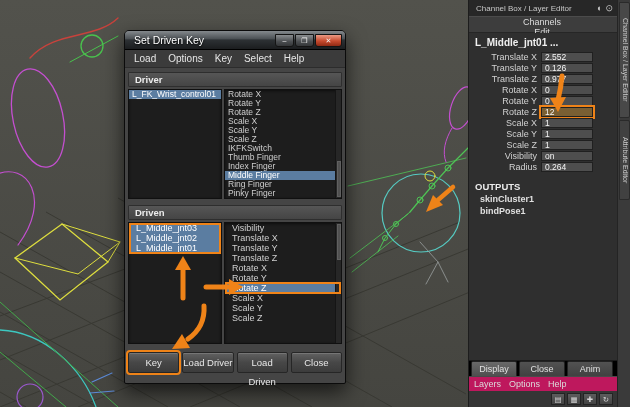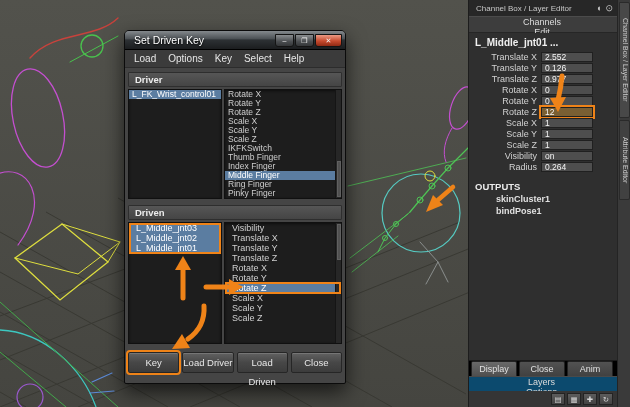--- a/index.html
+++ b/index.html
@@ -66,28 +66,28 @@
                 display:flex; align-items:center; padding-left:5px;flex-direction:column; }
   .panel-menu span { font-size:9px; color:#dedede; margin-right:7px; }
   .channels { flex:1; background:#2f2f2f; position:relative; overflow:hidden; }
   .obj-name { height:18px; padding:4px 0 0 6px; font-size:10px; font-weight:bold; color:#f0f0f0; }
   .ch-row { display:flex; height:11px; align-items:center; }
   .ch-name { width:72px; text-align:right; font-size:9px; color:#d2d2d2; padding-right:4px; white-space:nowrap; }
   .ch-val { width:52px; height:10px; background:#4e4e4e; border:1px solid #202020; font-size:8.5px;
             color:#f5f5f5; line-height:8px; padding-left:3px; }
   .ch-row.hl .ch-val { background:#7a5f33; outline:2px solid var(--accent); }
   .outputs-label { padding:9px 0 1px 6px; font-size:9.5px; font-weight:bold; color:#ececec; }
-  .output-item { padding:1px 0 1px 27px; font-size:9px; font-weight:bold; color:#e0e0e0; }
+  .output-item { padding:1px 0 1px 11px; font-size:9px; font-weight:bold; color:#e0e0e0; }
   .panel-tabs { height:16px; background:#000000; border-top:1px solid #1b1b1b; display:flex; align-items:flex-end; }
   .ptab { width:46px; height:15px; margin-left:2px; border:1px solid #222; border-bottom:none;
           border-radius:2px 2px 0 0; background:linear-gradient(#525252,#414141); color:#e0e0e0;
           font-size:9px; text-align:center; line-height:14px; }
   .ptab.active { background:linear-gradient(#696969,#4f4f4f); }
-  .panel-bottom-menu { height:15px; background:#0c4a6e; border-top:1px solid #4a4a4a;
-                       display:flex; align-items:center; padding-left:5px;flex-direction:column; }
+  .panel-bottom-menu { height:15px; background:#be185d; border-top:1px solid #4a4a4a;
+                       display:flex; align-items:center; padding-left:5px; }
   .panel-bottom-menu span { font-size:9px; color:#dcdcdc; margin-right:8px; }
   .panel-icons { height:16px; background:#353535; display:flex; justify-content:flex-end; gap:2px; padding:2px 4px 0 0; }
   .p-icon { width:14px; height:12px; border:1px solid #232323; background:linear-gradient(#5d5d5d,#424242);
             color:#d6d6d6; font-size:7.5px; text-align:center; line-height:11px; }
 
   
   .side-strip { position:absolute; right:0; top:0; width:13px; height:407px; z-index:25;
                 background:#3a3a3a; border-left:1px solid #242424; }
   .vtab { writing-mode:vertical-rl; font-size:7px; color:#cccccc; background:#484848;
           border:1px solid #2a2a2a; margin:2px 0 2px 1px; border-radius:0 2px 2px 0;

